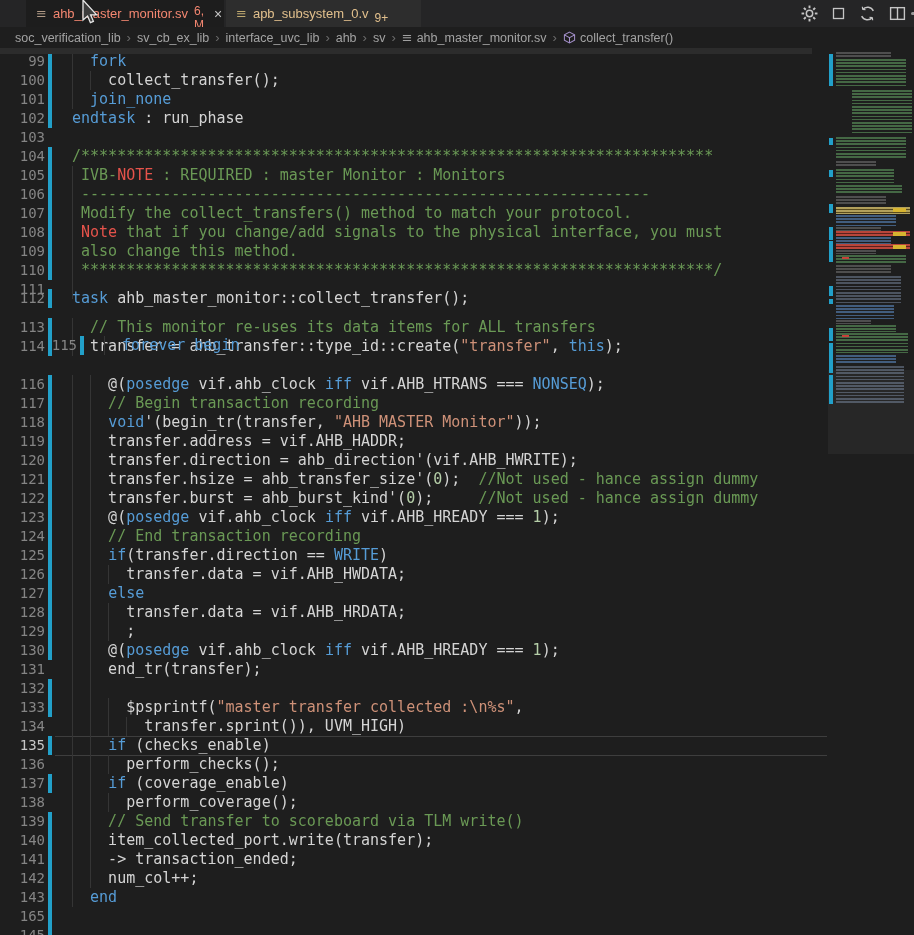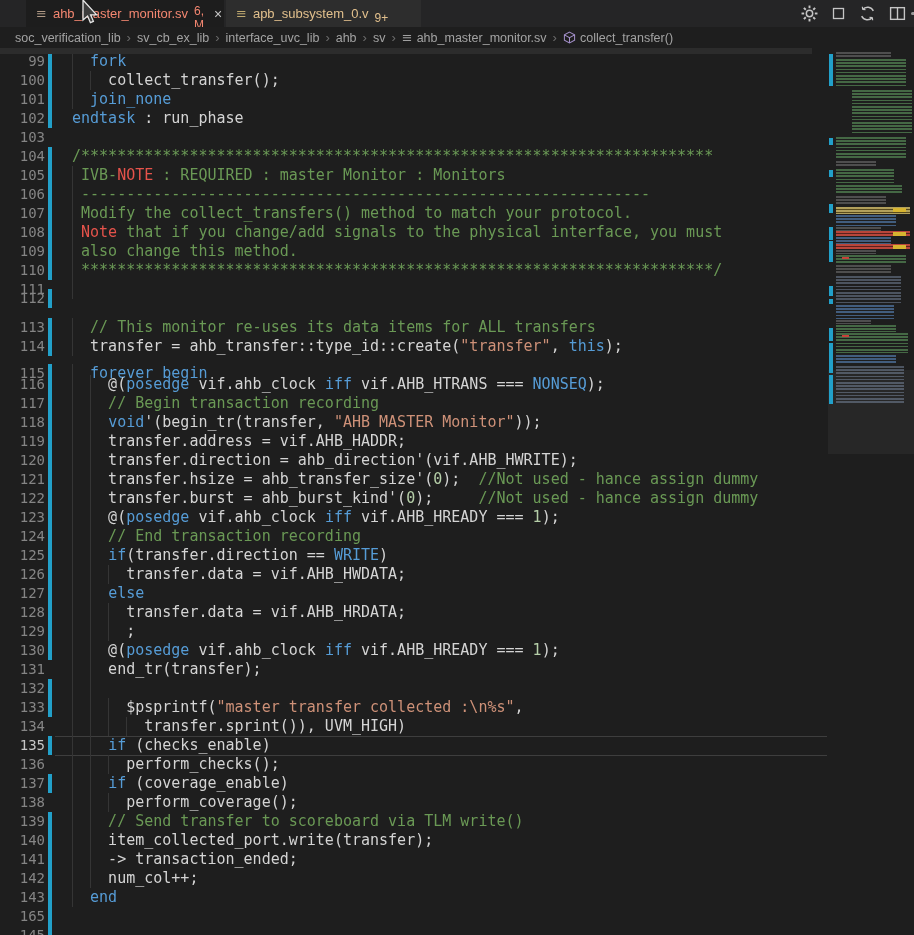--- a/index.html
+++ b/index.html
@@ -152,24 +152,24 @@
         <div class="code-row" style="top: 109px;"><span class="lnum">102</span><span class="modbar"></span><span class="codetext"><span class="tk-k">endtask</span><span class="tk-d"> : run_phase</span></span></div>
         <div class="code-row" style="top: 128px;"><span class="lnum">103</span><span class="codetext"></span></div>
         <div class="code-row" style="top: 147px;"><span class="lnum">104</span><span class="modbar"></span><span class="codetext"><span class="tk-c">/**********************************************************************</span></span></div>
         <div class="code-row" style="top: 166px;"><span class="lnum">105</span><span class="modbar"></span><span class="guide" style="left: 72px;"></span><span class="codetext"><span class="tk-c"> IVB-</span><span class="tk-r">NOTE</span><span class="tk-c"> : REQUIRED : master Monitor : Monitors</span></span></div>
         <div class="code-row" style="top: 185px;"><span class="lnum">106</span><span class="modbar"></span><span class="guide" style="left: 72px;"></span><span class="codetext"><span class="tk-c"> ---------------------------------------------------------------</span></span></div>
         <div class="code-row" style="top: 204px;"><span class="lnum">107</span><span class="modbar"></span><span class="guide" style="left: 72px;"></span><span class="codetext"><span class="tk-c"> Modify the collect_transfers() method to match your protocol.</span></span></div>
         <div class="code-row" style="top: 223px;"><span class="lnum">108</span><span class="modbar"></span><span class="guide" style="left: 72px;"></span><span class="codetext"><span class="tk-c"> </span><span class="tk-r">Note</span><span class="tk-c"> that if you change/add signals to the physical interface, you must</span></span></div>
         <div class="code-row" style="top: 242px;"><span class="lnum">109</span><span class="modbar"></span><span class="guide" style="left: 72px;"></span><span class="codetext"><span class="tk-c"> also change this method.</span></span></div>
         <div class="code-row" style="top: 261px;"><span class="lnum">110</span><span class="modbar"></span><span class="guide" style="left: 72px;"></span><span class="codetext"><span class="tk-c"> **********************************************************************/</span></span></div>
         <div class="code-row" style="top: 280px;"><span class="lnum">111</span><span class="guide" style="left: 72px;"></span><span class="codetext"></span></div>
-        <div class="code-row" style="top: 289px;"><span class="lnum">112</span><span class="modbar"></span></div>
+        <div class="code-row" style="top: 289px;"><span class="lnum">112</span><span class="modbar"></span><span class="codetext"><span class="tk-k">task</span><span class="tk-d"> ahb_master_monitor::collect_transfer();</span></span></div>
         <div class="code-row" style="top: 318px;"><span class="lnum">113</span><span class="modbar"></span><span class="guide" style="left: 72px;"></span><span class="codetext"><span class="tk-c">  // This monitor re-uses its data items for ALL transfers</span></span></div>
         <div class="code-row" style="top: 337px;"><span class="lnum">114</span><span class="modbar"></span><span class="guide" style="left: 72px;"></span><span class="codetext"><span class="tk-d">  transfer = ahb_transfer::type_id::create(</span><span class="tk-s">"transfer"</span><span class="tk-d">, </span><span class="tk-k">this</span><span class="tk-d">);</span></span></div>
-        <div class="code-row" style="top: 364px;"><span class="lnum">115</span><span class="modbar"></span><span class="guide" style="left: 72px;"></span><span class="codetext"><span class="tk-d">  </span><span class="tk-k">forever</span><span class="tk-d"> </span><span class="tk-k">begin</span></span></div>
+        <div class="code-row" style="top: 336px; margin-left: 32px;"><span class="lnum">115</span><span class="modbar"></span><span class="guide" style="left: 72px;"></span><span class="codetext"><span class="tk-d">  </span><span class="tk-k">forever</span><span class="tk-d"> </span><span class="tk-k">begin</span></span></div>
         <div class="code-row" style="top: 375px;"><span class="lnum">116</span><span class="modbar"></span><span class="guide" style="left: 72px;"></span><span class="guide" style="left: 90.06px;"></span><span class="codetext"><span class="tk-d">    @(</span><span class="tk-k">posedge</span><span class="tk-d"> vif.ahb_clock </span><span class="tk-k">iff</span><span class="tk-d"> vif.AHB_HTRANS === </span><span class="tk-k">NONSEQ</span><span class="tk-d">);</span></span></div>
         <div class="code-row" style="top: 394px;"><span class="lnum">117</span><span class="modbar"></span><span class="guide" style="left: 72px;"></span><span class="guide" style="left: 90.06px;"></span><span class="codetext"><span class="tk-c">    // Begin transaction recording</span></span></div>
         <div class="code-row" style="top: 413px;"><span class="lnum">118</span><span class="modbar"></span><span class="guide" style="left: 72px;"></span><span class="guide" style="left: 90.06px;"></span><span class="codetext"><span class="tk-d">    </span><span class="tk-k">void</span><span class="tk-d">'(begin_tr(transfer, </span><span class="tk-s">"AHB MASTER Monitor"</span><span class="tk-d">));</span></span></div>
         <div class="code-row" style="top: 432px;"><span class="lnum">119</span><span class="modbar"></span><span class="guide" style="left: 72px;"></span><span class="guide" style="left: 90.06px;"></span><span class="codetext"><span class="tk-d">    transfer.address = vif.AHB_HADDR;</span></span></div>
         <div class="code-row" style="top: 451px;"><span class="lnum">120</span><span class="modbar"></span><span class="guide" style="left: 72px;"></span><span class="guide" style="left: 90.06px;"></span><span class="codetext"><span class="tk-d">    transfer.direction = ahb_direction'(vif.AHB_HWRITE);</span></span></div>
         <div class="code-row" style="top: 470px;"><span class="lnum">121</span><span class="modbar"></span><span class="guide" style="left: 72px;"></span><span class="guide" style="left: 90.06px;"></span><span class="codetext"><span class="tk-d">    transfer.hsize = ahb_transfer_size'(</span><span class="tk-n">0</span><span class="tk-d">);  </span><span class="tk-c">//Not used - hance assign dummy</span></span></div>
         <div class="code-row" style="top: 489px;"><span class="lnum">122</span><span class="modbar"></span><span class="guide" style="left: 72px;"></span><span class="guide" style="left: 90.06px;"></span><span class="codetext"><span class="tk-d">    transfer.burst = ahb_burst_kind'(</span><span class="tk-n">0</span><span class="tk-d">);     </span><span class="tk-c">//Not used - hance assign dummy</span></span></div>
         <div class="code-row" style="top: 508px;"><span class="lnum">123</span><span class="modbar"></span><span class="guide" style="left: 72px;"></span><span class="guide" style="left: 90.06px;"></span><span class="codetext"><span class="tk-d">    @(</span><span class="tk-k">posedge</span><span class="tk-d"> vif.ahb_clock </span><span class="tk-k">iff</span><span class="tk-d"> vif.AHB_HREADY === </span><span class="tk-n">1</span><span class="tk-d">);</span></span></div>
         <div class="code-row" style="top: 527px;"><span class="lnum">124</span><span class="modbar"></span><span class="guide" style="left: 72px;"></span><span class="guide" style="left: 90.06px;"></span><span class="codetext"><span class="tk-c">    // End transaction recording</span></span></div>
         <div class="code-row" style="top: 546px;"><span class="lnum">125</span><span class="modbar"></span><span class="guide" style="left: 72px;"></span><span class="guide" style="left: 90.06px;"></span><span class="codetext"><span class="tk-d">    </span><span class="tk-k">if</span><span class="tk-d">(transfer.direction == </span><span class="tk-k">WRITE</span><span class="tk-d">)</span></span></div>

